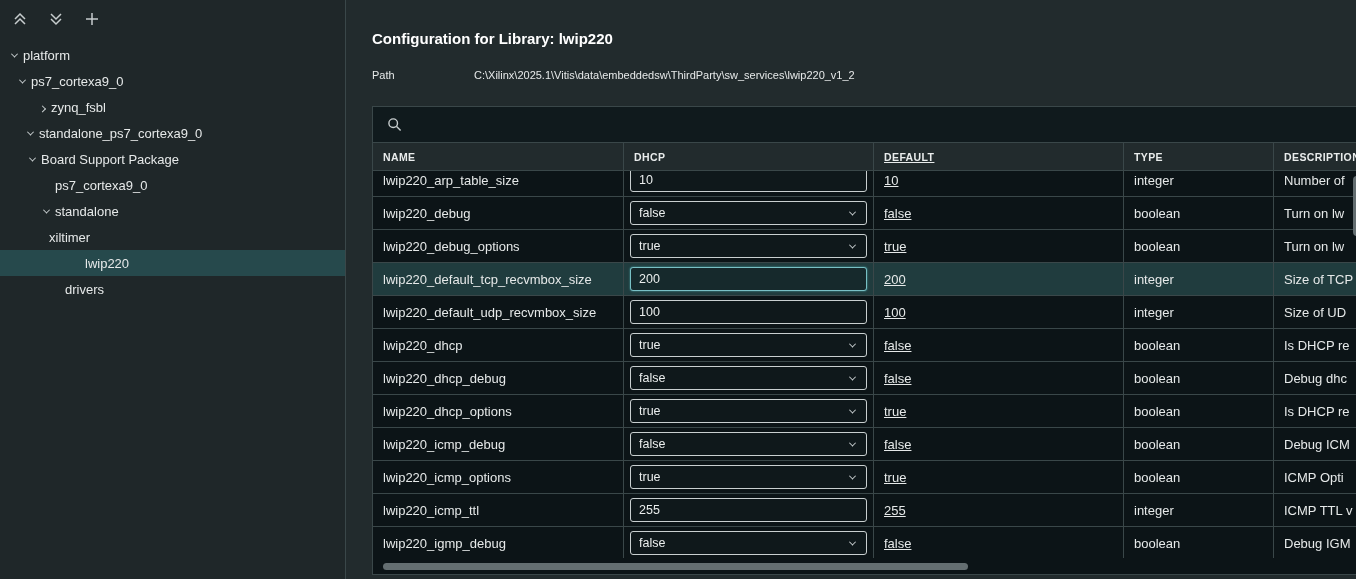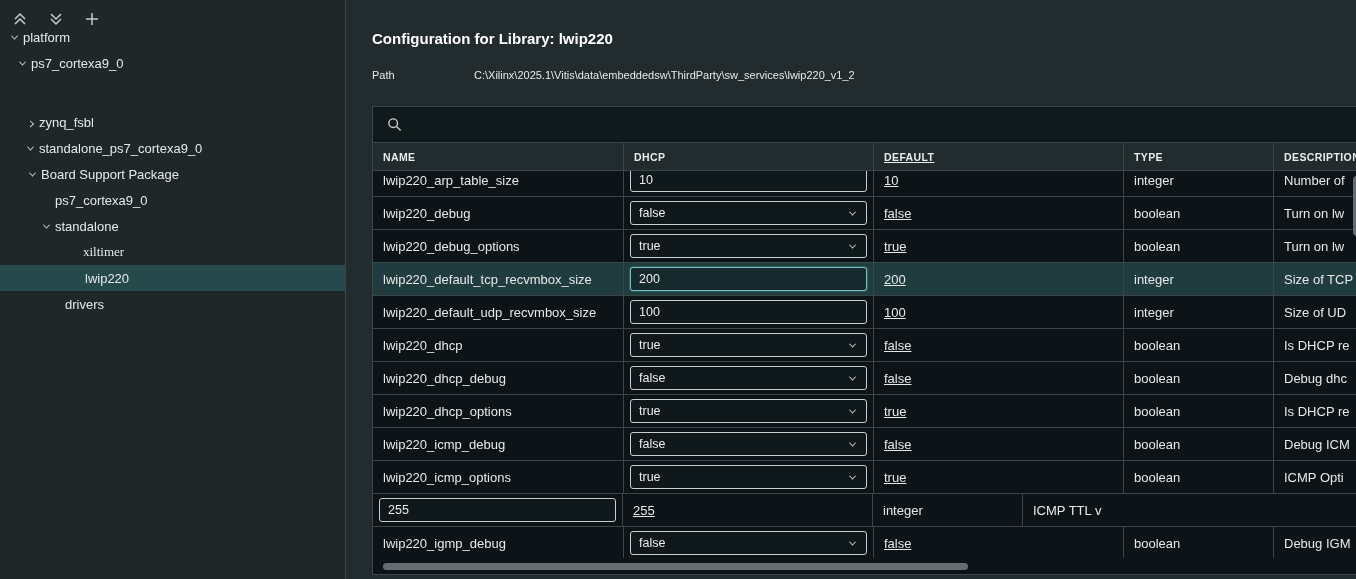--- a/index.html
+++ b/index.html
@@ -24,21 +24,21 @@
     background:var(--background);
     color:var(--text);
     font-family:"Liberation Sans",sans-serif;
   }
   
   .sidebar{position:absolute;left:0;top:0;width:346px;height:579px;
     background:var(--sidebar-background);border-right:1px solid var(--border);}
   .sb-toolbar{height:38px;display:flex;align-items:center;gap:16px;padding:0 10px;}
   .icon-btn{width:20px;height:20px;display:flex;align-items:center;justify-content:center;cursor:pointer;border-radius:3px;}
   .icon-btn svg{display:block;}
-  .tree{position:absolute;top:24px;left:0;right:0;text-align:right;}
+  .tree{position:absolute;top:42px;left:0;right:0;text-align:right;}
   .tree-item{height:26px;display:flex;align-items:center;font-size:13px;cursor:pointer;color:var(--text);}
   .tree-item.selected{background:var(--selected-tree-item);}
   .chev{width:17px;height:16px;display:flex;align-items:center;justify-content:center;flex:none;}
   .chev i{display:block;width:5px;height:5px;border-right:1.5px solid var(--icon);border-bottom:1.5px solid var(--icon);}
   .chev.down i{transform:rotate(45deg) translate(-1px,-1px);}
   .chev.right i{transform:rotate(-45deg) translate(-1px,1px);}
   .tree-label{white-space:nowrap;}
   
   .main{position:absolute;left:346px;top:0;right:0;bottom:0;}
   .title{position:absolute;left:26px;top:30px;font-size:15px;font-weight:bold;color:var(--title-text);}
@@ -111,21 +111,21 @@
           <i></i>
         </span>
         <span class="tree-label">platform</span>
       </div>
       <div class="tree-item" style="padding-left: 14px;">
         <span class="chev down">
           <i></i>
         </span>
         <span class="tree-label">ps7_cortexa9_0</span>
       </div>
-      <div class="tree-item" style="padding-left: 22px; margin-top: 33px;">
+      <div class="tree-item" style="padding-left: 34px;">
         <span class="chev right">
           <i></i>
         </span>
         <span class="tree-label">zynq_fsbl</span>
       </div>
       <div class="tree-item" style="padding-left: 22px;">
         <span class="chev down">
           <i></i>
         </span>
         <span class="tree-label">standalone_ps7_cortexa9_0</span>
@@ -139,21 +139,21 @@
       <div class="tree-item" style="padding-left: 38px;">
         <span class="chev none"></span>
         <span class="tree-label">ps7_cortexa9_0</span>
       </div>
       <div class="tree-item" style="padding-left: 38px;">
         <span class="chev down">
           <i></i>
         </span>
         <span class="tree-label">standalone</span>
       </div>
-      <div class="tree-item" style="padding-left: 66px; font-family: Liberation Serif, serif;">
+      <div class="tree-item" style="padding-left: 32px;">
         <span class="chev none"></span>
         <span class="tree-label">xiltimer</span>
       </div>
       <div class="tree-item selected" style="padding-left: 68px;">
         <span class="chev none"></span>
         <span class="tree-label">lwip220</span>
       </div>
       <div class="tree-item" style="padding-left: 48px;">
         <span class="chev none"></span>
         <span class="tree-label">drivers</span>
@@ -304,20 +304,21 @@
                 <span class="sel-chev">
                   <i></i>
                 </span>
               </div>
             </div>
             <div class="td c-default">true</div>
             <div class="td c-type">boolean</div>
             <div class="td c-desc">ICMP Opti</div>
           </div>
           <div class="t-row">
+            <div class="td c-name">lwip220_icmp_ttl</div>
             <div class="td c-value">
               <input class="ctrl input" value="255" style="">
             </div>
             <div class="td c-default">255</div>
             <div class="td c-type">integer</div>
             <div class="td c-desc">ICMP TTL v</div>
           </div>
           <div class="t-row">
             <div class="td c-name">lwip220_igmp_debug</div>
             <div class="td c-value">

